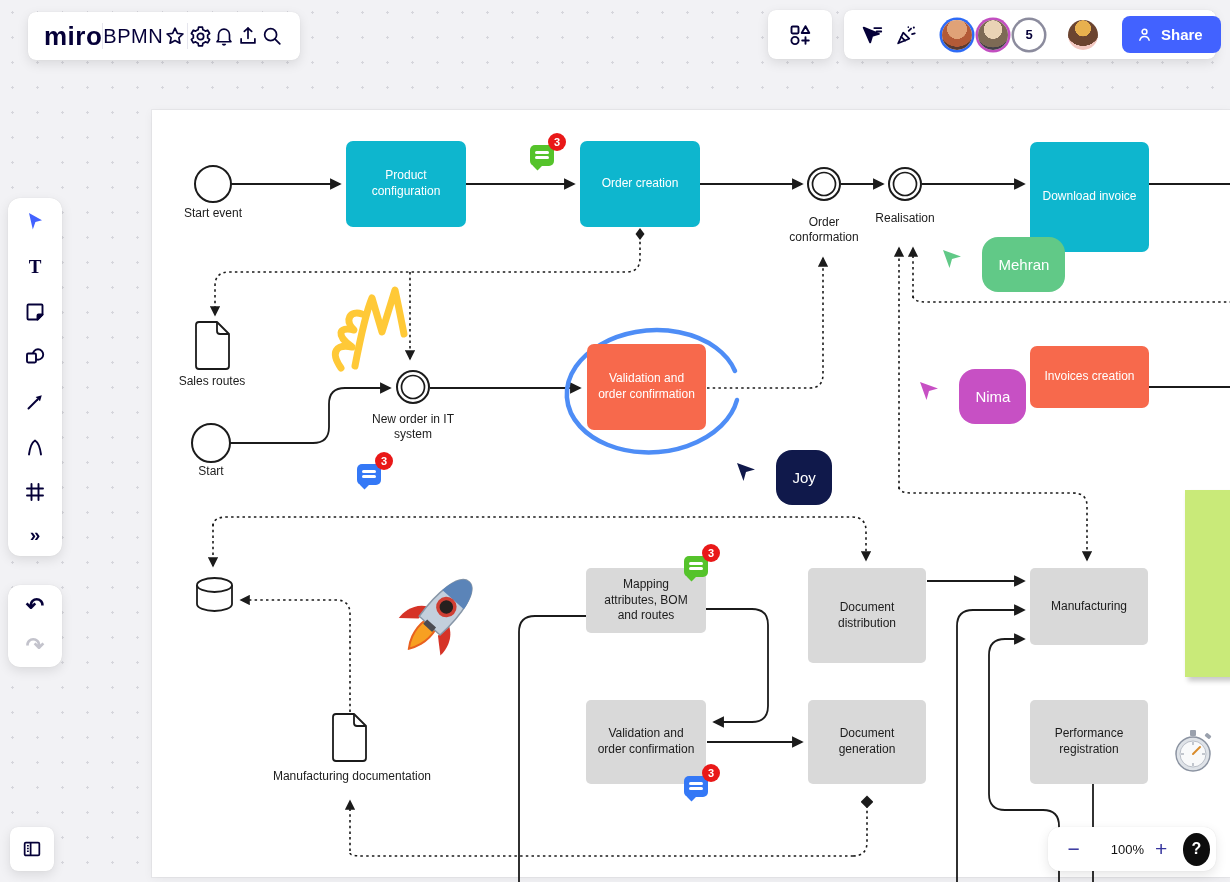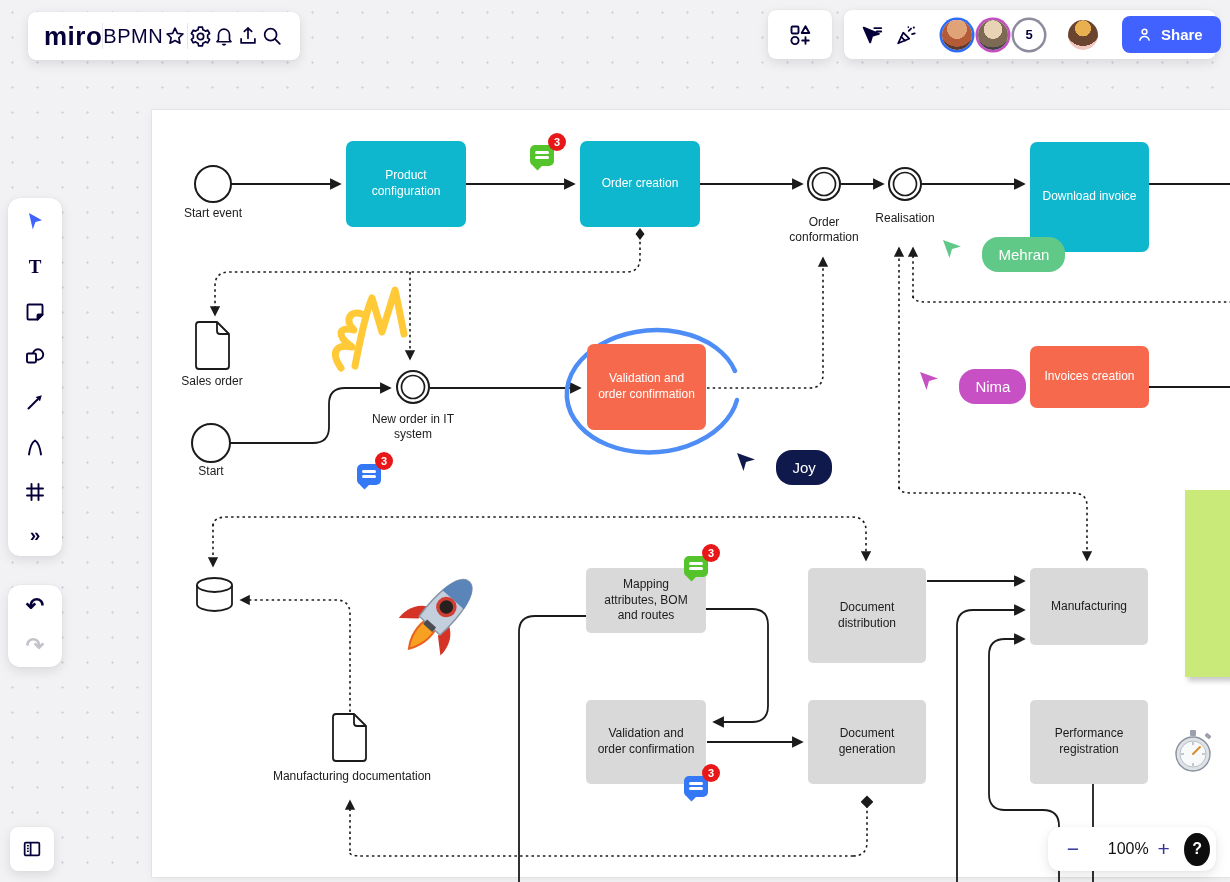--- a/index.html
+++ b/index.html
@@ -48,21 +48,21 @@
   }
 
   .tools { left:8px; top:198px; width:54px; border-radius:12px; flex-direction:column; padding:12px 0; gap:21px; }
   .history { left:8px; top:585px; width:54px; border-radius:12px; flex-direction:column; padding:10px 0; gap:18px; }
   .glyph { font-size:22px; line-height:1; color:#050038; cursor:pointer; }
   .glyph.dim { color:#c3c3cc; }
   .panel-btn { left:10px; top:827px; width:44px; height:44px; justify-content:center; }
 
   .zoombar { left:1048px; top:827px; width:168px; height:44px; border-radius:12px; padding:0 6px 0 14px; gap:4px; }
   .zsign { font-size:21px; color:#36359e; width:28px; text-align:center; cursor:pointer; font-weight:500; }
-  .zval { font-size:16px; color:#111; width:44px; text-align:center;margin-left:20px; }
+  .zval { font-size:13px; color:#111; width:44px; text-align:center;margin-left:20px; }
   .help-btn { width:33px; height:33px; border-radius:50%; background:#0d0d0d; color:#fff; font-size:16px; font-weight:bold; display:flex; align-items:center; justify-content:center; margin-left:6px; cursor:pointer; }
 
   
   .task {
     position:absolute; z-index:3; border-radius:7px; display:flex; align-items:center; justify-content:center;
     text-align:center; font-size:12px; line-height:1.3; padding:4px 10px; cursor:pointer;
   }
   .teal { background:#0eb6ce; color:#fff; }
   .orange { background:#f7694c; color:#fff; }
   .gray { background:#d9d9d9; color:#1c1c1c; border-radius:5px; }
@@ -83,21 +83,21 @@
   .bubble i { position:absolute; left:5px; right:5px; height:2.6px; background:#fff; border-radius:2px; }
   .bubble i.l1 { top:6px; } .bubble i.l2 { top:11px; }
   .cbadge {
     position:absolute; right:-12px; top:-12px; width:18px; height:18px; border-radius:50%;
     background:#e91818; color:#fff; font-size:11px; font-weight:bold;
     display:flex; align-items:center; justify-content:center;
   }
 
   
   .cursor-tag { position:absolute; z-index:6; }
-  .pill { margin:4px 0 0 15px; color:#fff; font-size:15px; padding:9px 16px; border-radius:16px; display:inline-block; white-space:nowrap; }
+  .pill { margin:4px 0 0 15px; color:#fff; font-size:15px; padding:19px 16px; border-radius:16px; display:inline-block; white-space:nowrap; }
 </style>
 </head>
 <body>
 
 <div class="frame"></div>
 
 <svg class="layer" width="1230" height="882" viewBox="0 0 1230 882">
   <defs>
     <marker id="arr" viewBox="0 0 10 10" refX="8.5" refY="5" markerWidth="6.5" markerHeight="6.5" orient="auto-start-reverse">
       <path d="M0,0 L10,5 L0,10 z" fill="#1b1b1b"></path>
@@ -241,21 +241,21 @@
     <span>Performance registration</span>
   </div>
 
 <div class="sticky"></div>
 
 <div class="lbl" style="left:178px;top:206px;width:70px">Start event</div>
 <div class="lbl" style="left:789px;top:215px;width:70px">Order conformation</div>
 <div class="lbl" style="left:870px;top:211px;width:70px">Realisation</div>
 <div class="lbl" style="left:368px;top:412px;width:90px">New order in IT system</div>
 <div class="lbl" style="left:181px;top:464px;width:60px">Start</div>
-<div class="lbl" style="left:176px;top:374px;width:72px">Sales order</div>
+<div class="lbl" style="left:176px;top:374px;width:72px">Sales routes</div>
 <div class="lbl" style="left:267px;top:769px;width:170px">Manufacturing documentation</div>
 
 <div class="comment" style="left:530px;top:145px">
   <div class="bubble green">
       <i class="l1"></i>
       <i class="l2"></i>
     </div>
   <div class="cbadge">3</div>
 </div>
 <div class="comment" style="left:357px;top:464px">

